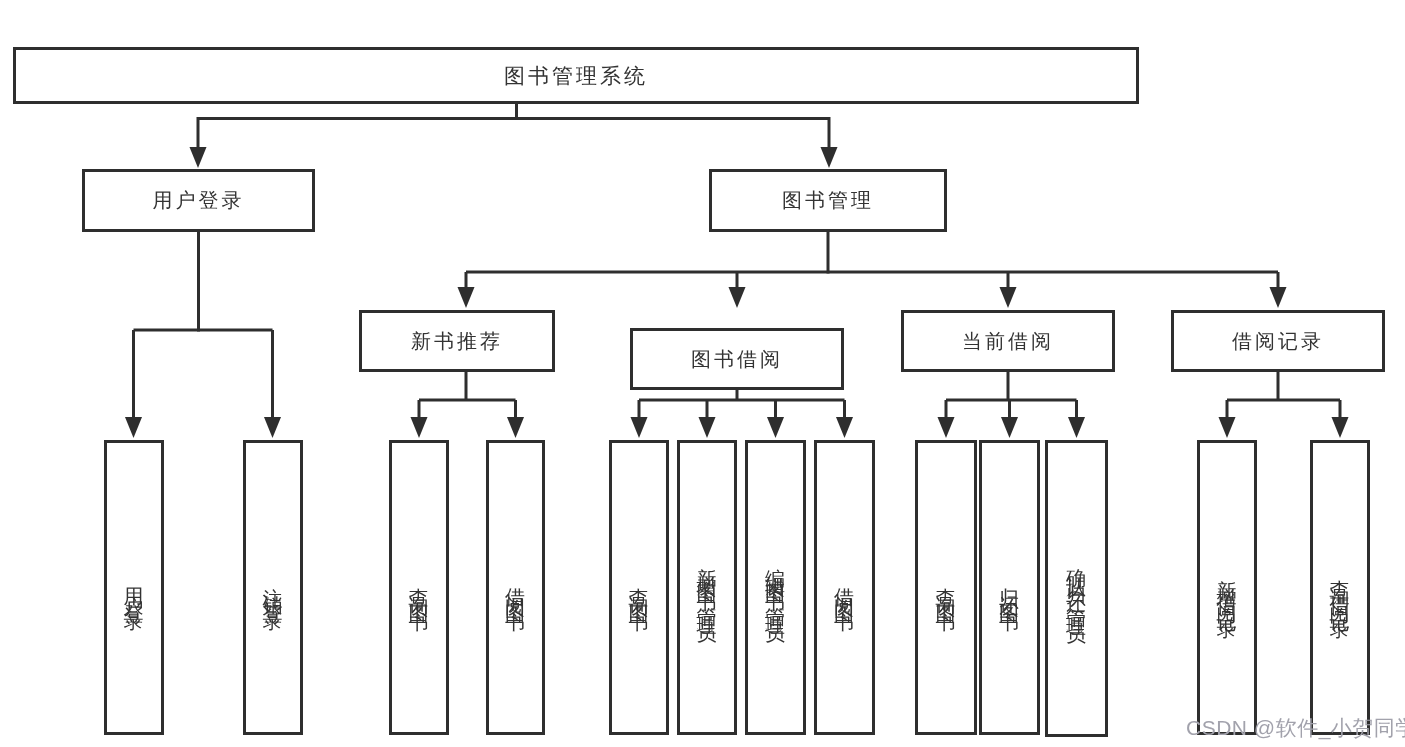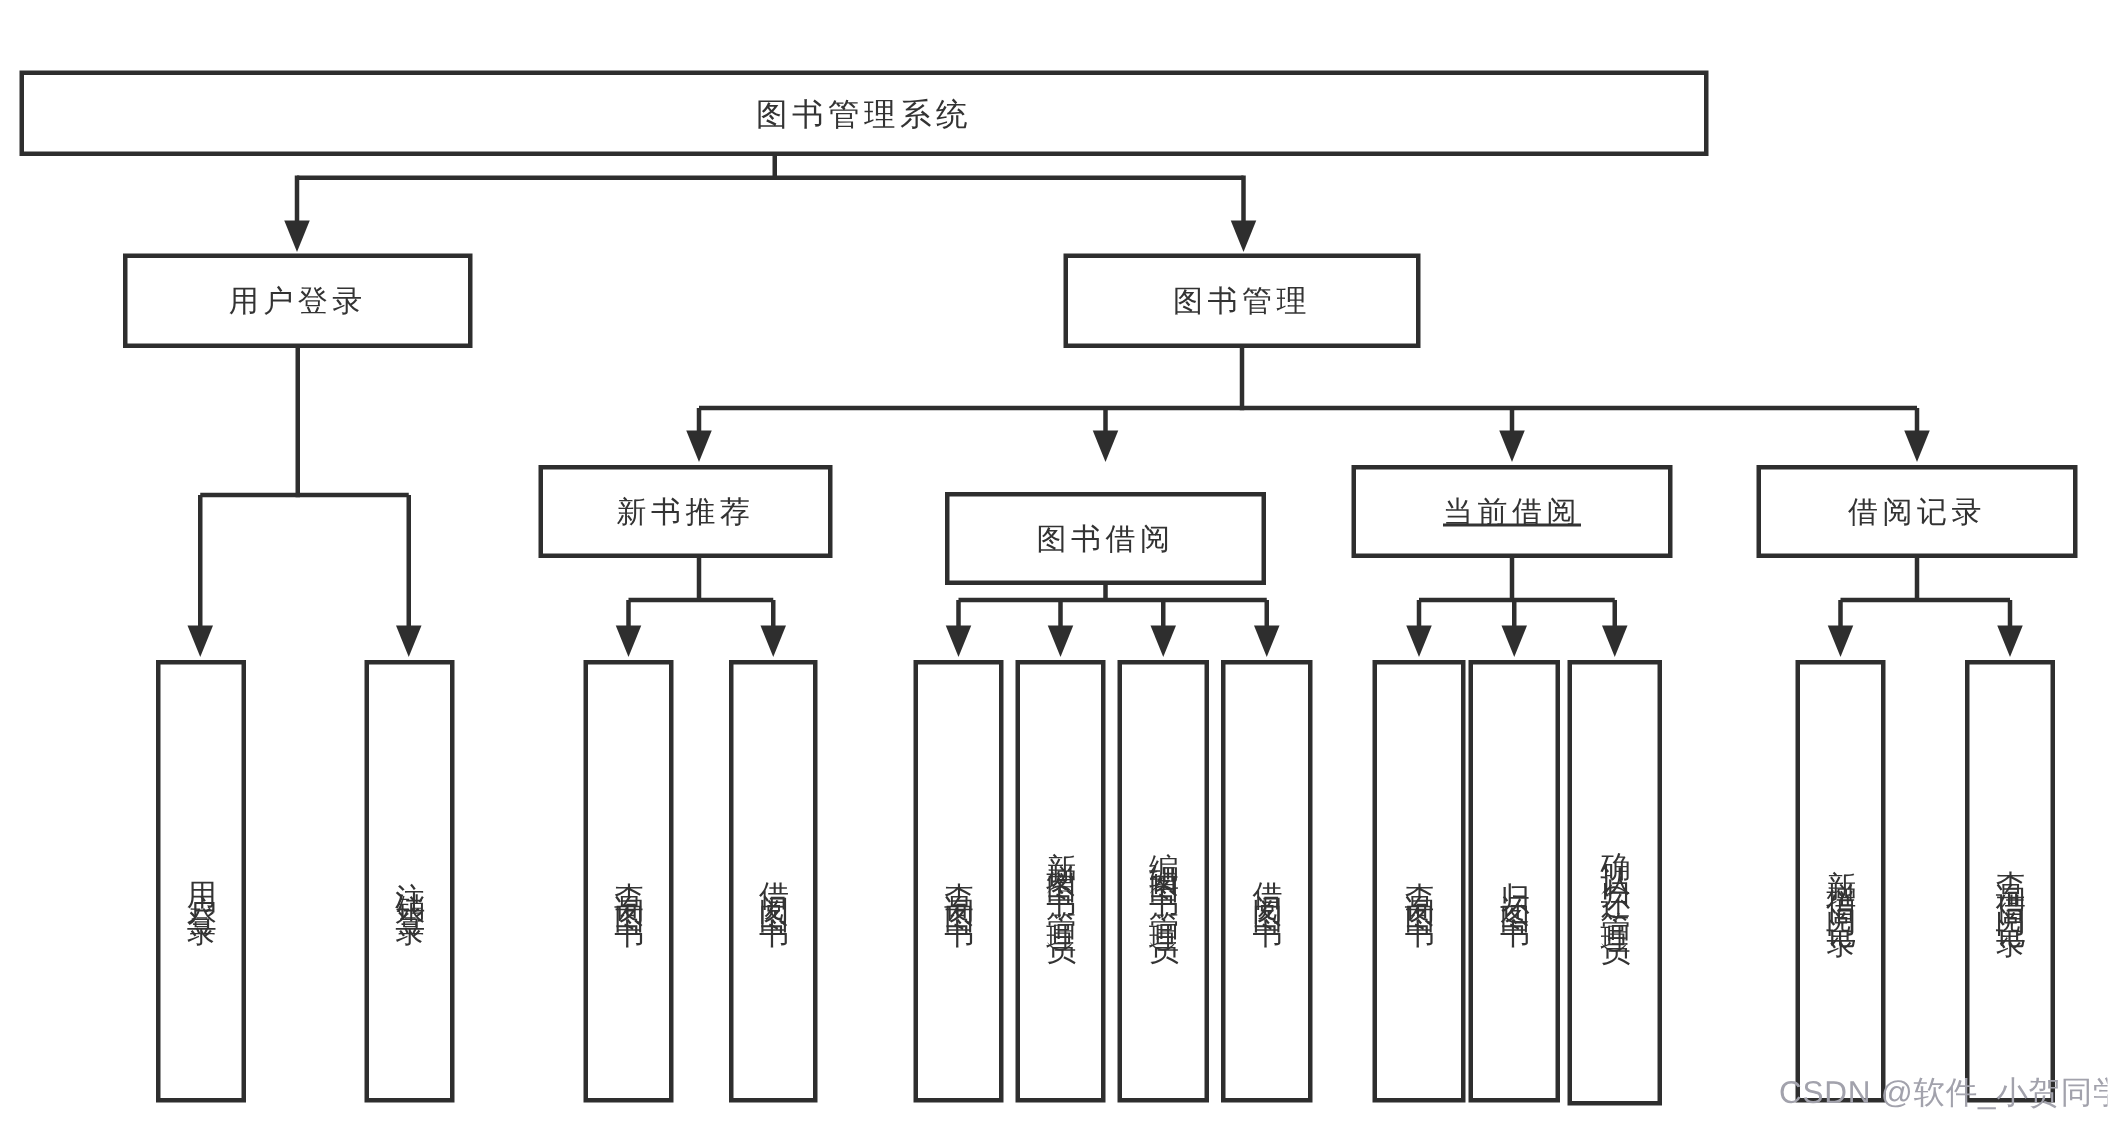--- a/index.html
+++ b/index.html
@@ -83,21 +83,21 @@
 <div class="node h-node" style="left:709px;top:169px;width:238px;height:63px;font-family:Liberation Serif, serif;">
   <span>图书管理</span>
 </div>
 
 <div class="node h-node" style="left:359px;top:310px;width:196px;height:62px;">
   <span>新书推荐</span>
 </div>
 <div class="node h-node" style="left:630px;top:328px;width:214px;height:62px;">
   <span>图书借阅</span>
 </div>
-<div class="node h-node" style="left:901px;top:310px;width:214px;height:62px;text-decoration:underline;">
+<div class="node h-node" style="left:901px;top:310px;width:214px;height:62px;">
   <span>当前借阅</span>
 </div>
 <div class="node h-node" style="left:1171px;top:310px;width:214px;height:62px;">
   <span>借阅记录</span>
 </div>
 
 <div class="node v-node" style="left:104px;top:440px;width:60px;height:295px;">
   <span>用户登录</span>
 </div>
 <div class="node v-node" style="left:243px;top:440px;width:60px;height:295px;">

